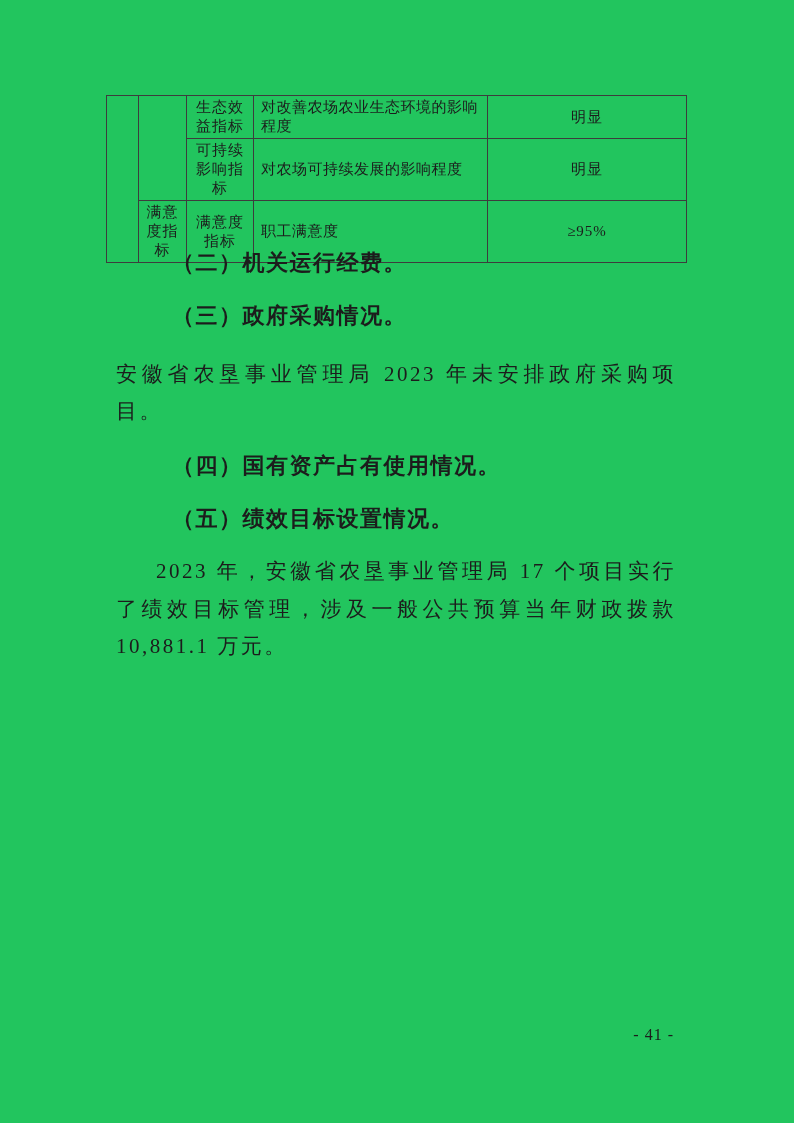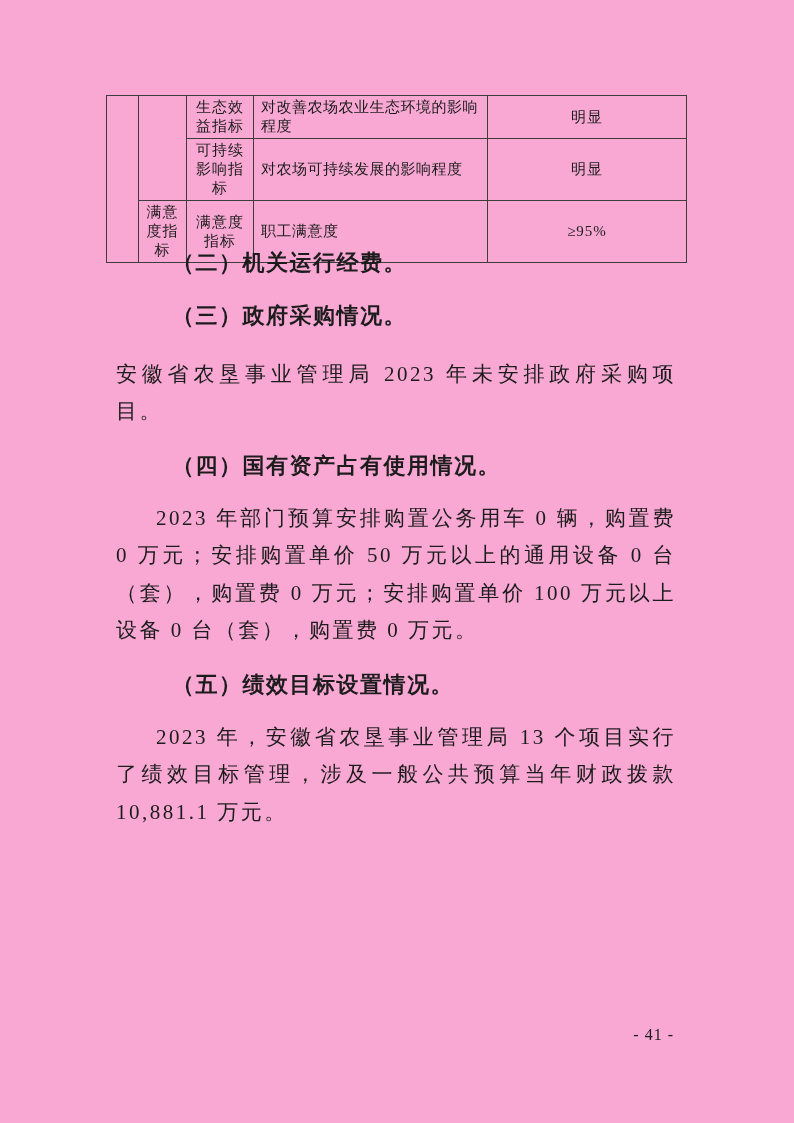--- a/index.html
+++ b/index.html
@@ -4,21 +4,21 @@
 <style>
   html, body {
     margin: 0;
     padding: 0;
     background: #ffffff;
   }
   .page {
     position: relative;
     width: 794px;
     height: 1123px;
-    background: #f9a8d4;
+    background: #22c55e;
     font-family: "Liberation Serif", "DejaVu Serif", serif;
     color: #1c1c1c;
     overflow: hidden;
   }
 
   
   table.perf {
     position: absolute;
     left: 106px;
     top: 95px;
@@ -126,21 +126,20 @@
     </tbody>
   </table>
 
   <div class="content">
     <h3>（二）机关运行经费。</h3>
 
     <h3>（三）政府采购情况。</h3>
     <p class="no-indent">安徽省农垦事业管理局 2023 年未安排政府采购项目。</p>
 
     <h3>（四）国有资产占有使用情况。</h3>
-    <p>2023 年部门预算安排购置公务用车 0 辆，购置费 0 万元；安排购置单价 50 万元以上的通用设备 0 台（套），购置费 0 万元；安排购置单价 100 万元以上设备 0 台（套），购置费 0 万元。</p>
 
     <h3>（五）绩效目标设置情况。</h3>
-    <p>2023 年，安徽省农垦事业管理局 13 个项目实行了绩效目标管理，涉及一般公共预算当年财政拨款 10,881.1 万元。</p>
+    <p>2023 年，安徽省农垦事业管理局 17 个项目实行了绩效目标管理，涉及一般公共预算当年财政拨款 10,881.1 万元。</p>
   </div>
 
   <div class="page-number">- 41 -</div>
 
 </div>
 
 </body></html>

